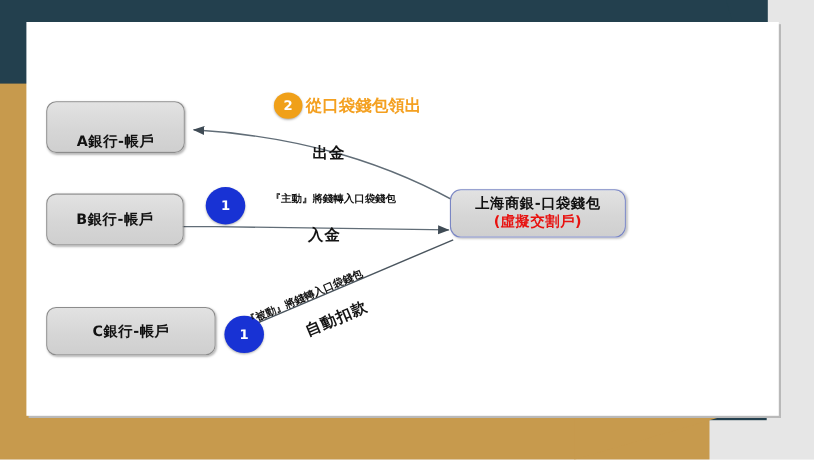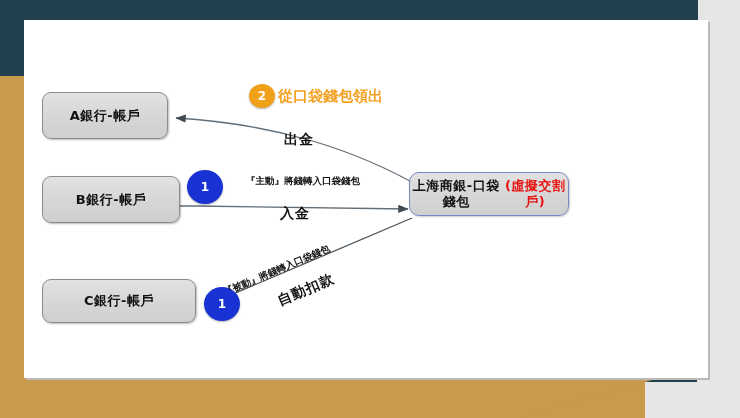--- a/index.html
+++ b/index.html
@@ -83,20 +83,21 @@
     justify-content: center;
     text-align: center;
     color: #111111;
     font-size: 13px;
     font-weight: bold;
     letter-spacing: 0.5px;
   }
   .box.wallet {
     border: 1px solid #7a86c4;
     border-radius: 10px;
+    flex-direction: column;
     line-height: 16px;
     box-shadow: 1px 1px 2px rgba(0,0,0,0.22);
   }
   .wallet-line1 { color: #111111; }
   .wallet-line2 { color: #e8110f; }
 
   
   .badge {
     position: absolute;
     border-radius: 50%;
@@ -154,25 +155,25 @@
         </marker>
       </defs>
 
       <path d="M 402,170 C 330,128 250,104 152,98" fill="none" stroke="#616d77" stroke-width="1.3" marker-end="url(#ah)"></path>
 
       <path d="M 142,186 L 172,186 L 384,189" fill="none" stroke="#616d77" stroke-width="1.3" marker-end="url(#ah)"></path>
 
       <path d="M 388,198 L 188,283" fill="none" stroke="#4a555e" stroke-width="1.3" marker-end="url(#ah)"></path>
     </svg>
 
-    <div class="box" style="left:18px; top:72px; width:126px; height:47px;">
+    <div class="box" style="left:18px; top:72px; width:126px; height:47px;align-items:flex-end;">
       <span>A銀行-帳戶</span>
     </div>
 
-    <div class="box" style="left:18px; top:156px; width:138px; height:47px;">
+    <div class="box" style="left:18px; top:156px; width:125px; height:47px;">
       <span>B銀行-帳戶</span>
     </div>
 
     <div class="box" style="left:18px; top:259px; width:154px; height:44px;">
       <span>C銀行-帳戶</span>
     </div>
 
     <div class="box wallet" style="left:385px; top:152px; width:160px; height:44px;">
       <span class="wallet-line1">上海商銀-口袋錢包</span>
       <span class="wallet-line2">(虛擬交割戶)</span>

